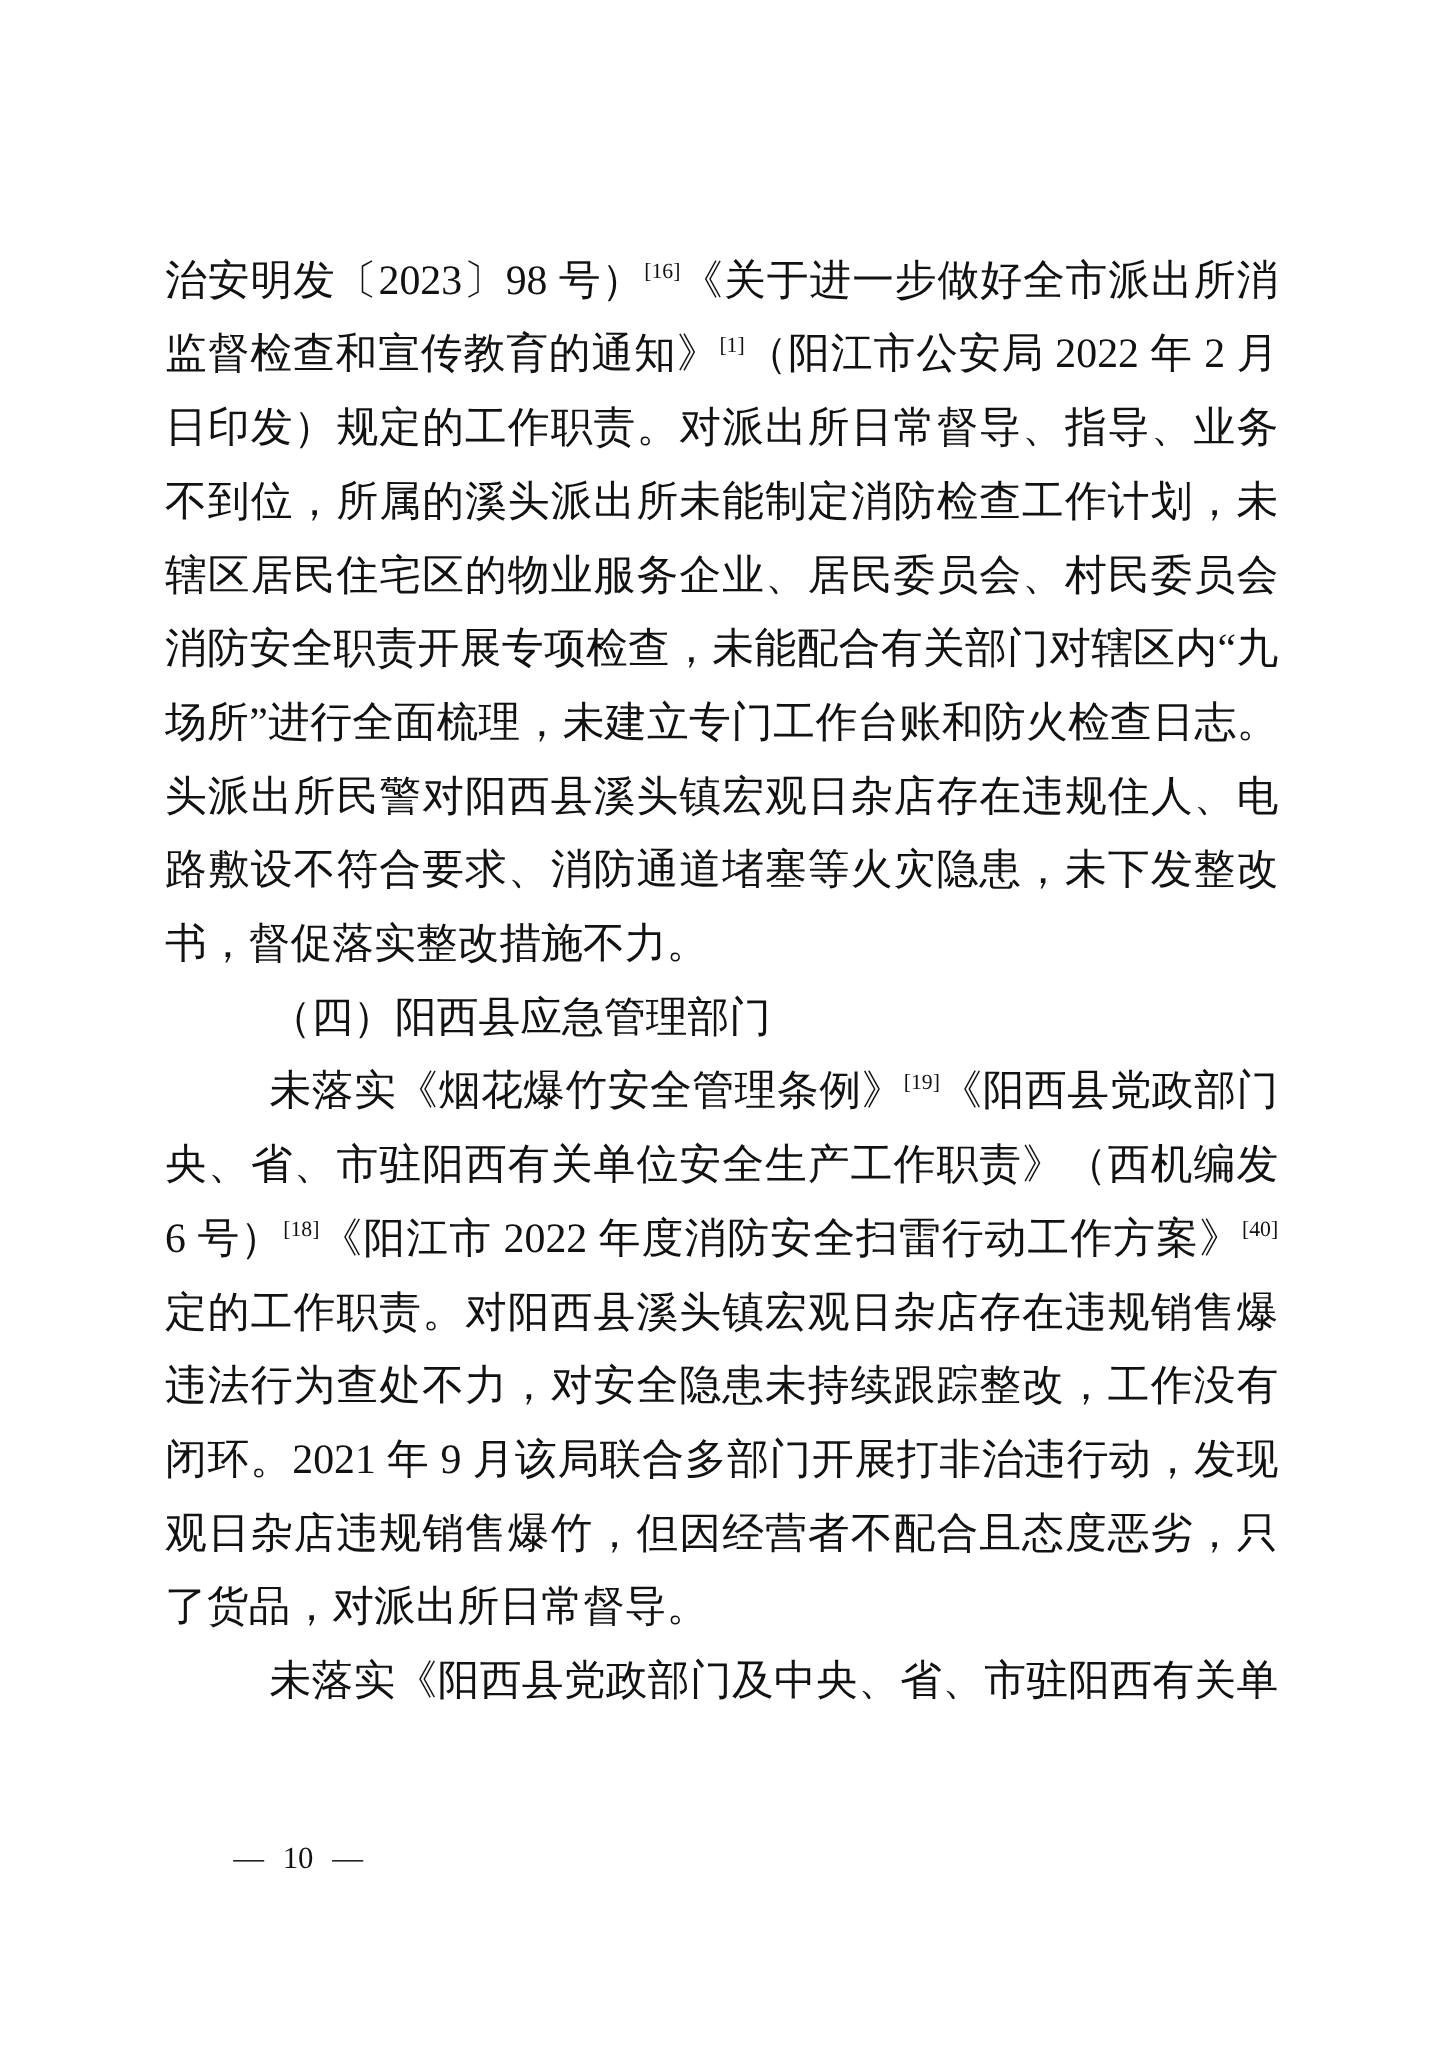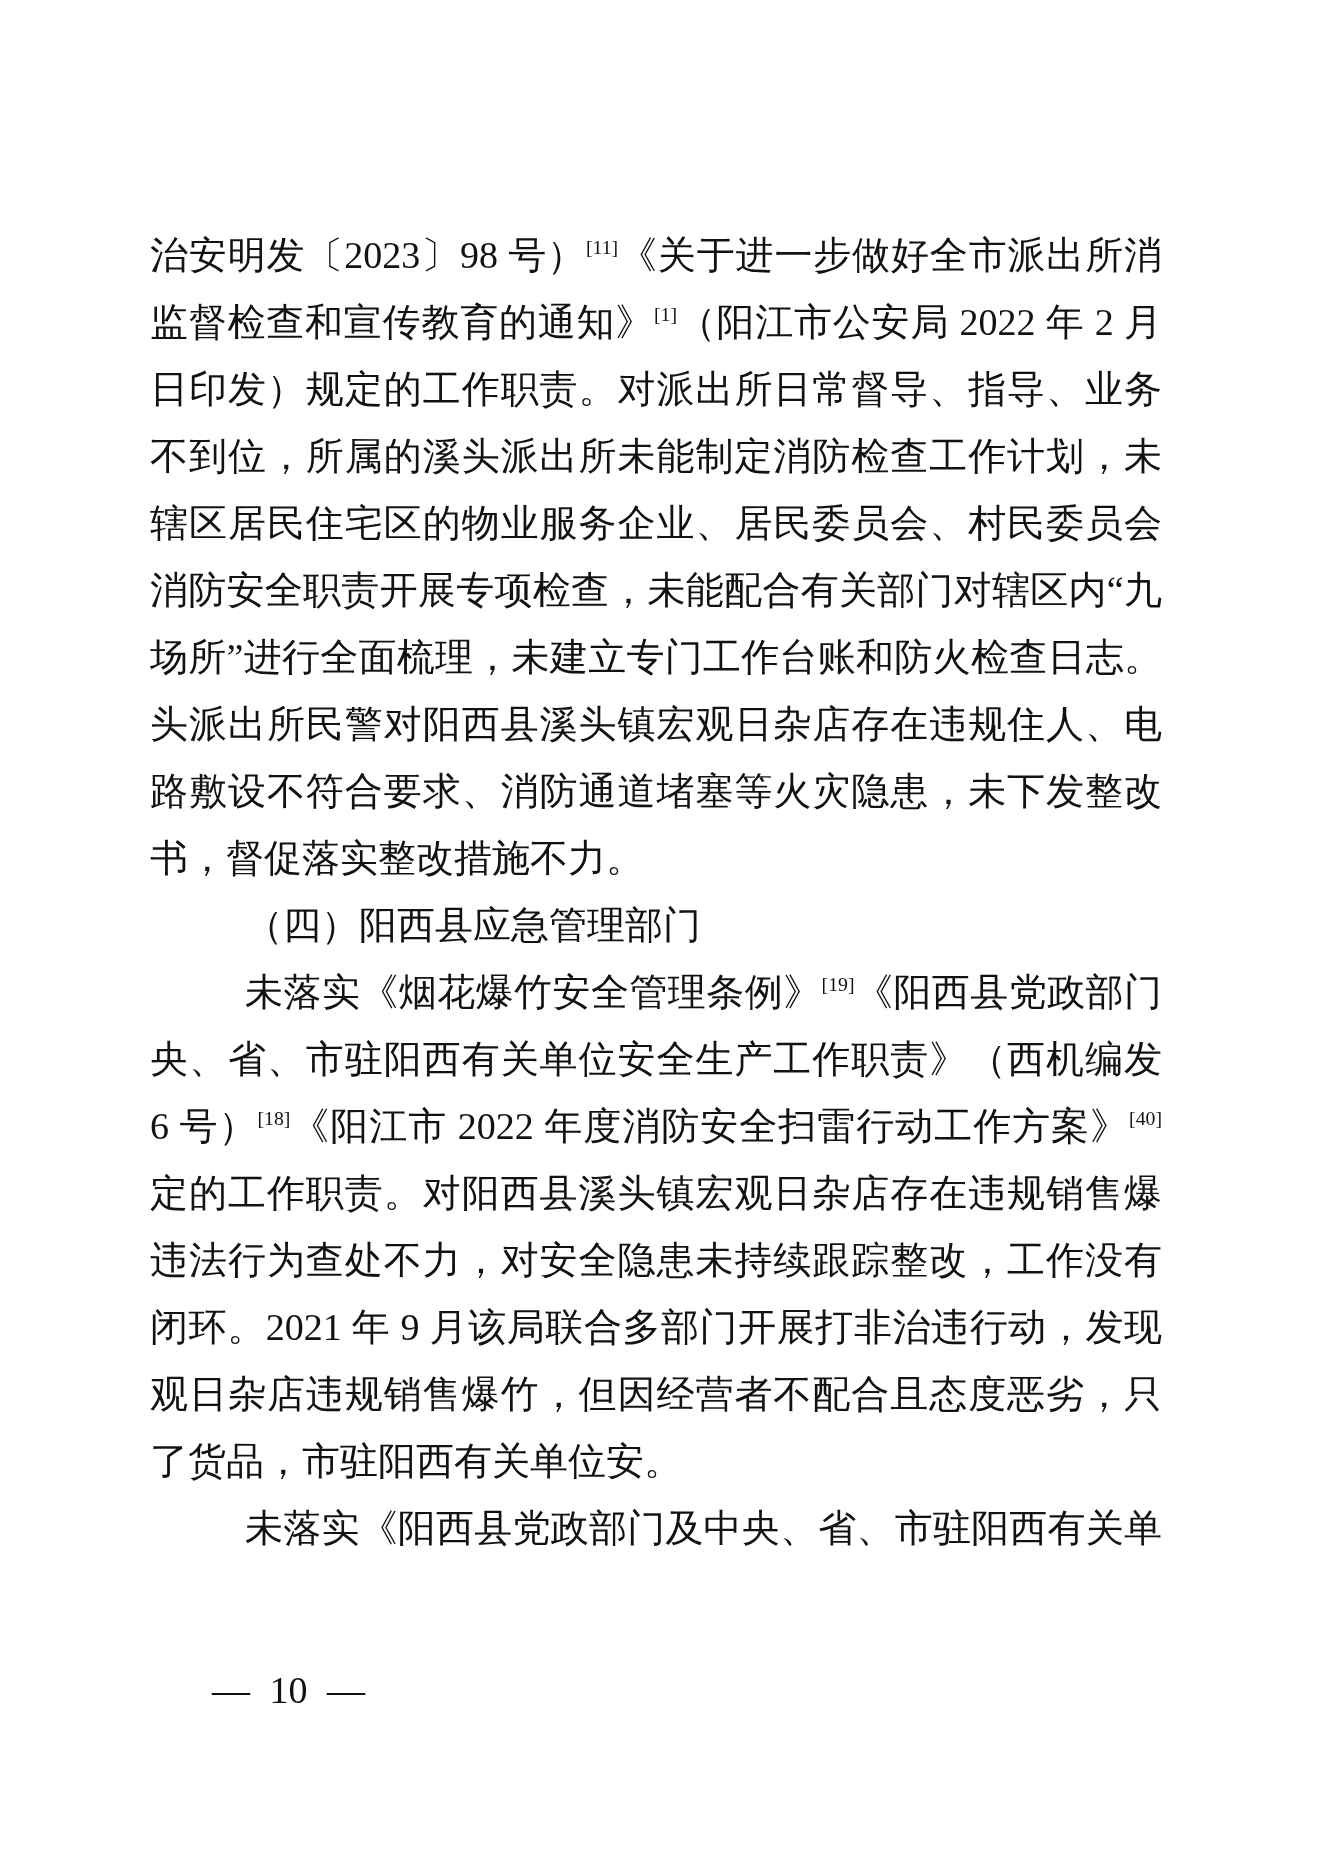--- a/index.html
+++ b/index.html
@@ -45,46 +45,46 @@
   .line sup {
     font-size: 0.52em;
     line-height: 0;
     vertical-align: 14px;
     letter-spacing: 0;
   }
   .page-footer {
     position: absolute;
     left: 212px;
     top: 1668px;
-    font-size: 38px;
+    font-size: 28px;
     line-height: 44px;
     color: #121212;
     word-spacing: 10px;
   }
 </style>
 </head>
 <body>
 
 <div class="page">
   <main class="doc">
-      <div class="line">治安明发〔2023〕98 号）<sup>[11]</sup>《关于进一步做好全市派出所消防</div>
+      <div class="line">治安明发〔2023〕98 号）<sup>[16]</sup>《关于进一步做好全市派出所消防</div>
       <div class="line">监督检查和宣传教育的通知》<sup>[1]</sup>（阳江市公安局 2022 年 2 月 28</div>
       <div class="line">日印发）规定的工作职责。对派出所日常督导、指导、业务培训</div>
       <div class="line">不到位，所属的溪头派出所未能制定消防检查工作计划，未能对</div>
       <div class="line">辖区居民住宅区的物业服务企业、居民委员会、村民委员会履行</div>
       <div class="line">消防安全职责开展专项检查，未能配合有关部门对辖区内“九小</div>
       <div class="line">场所”进行全面梳理，未建立专门工作台账和防火检查日志。溪</div>
       <div class="line">头派出所民警对阳西县溪头镇宏观日杂店存在违规住人、电气线</div>
       <div class="line">路敷设不符合要求、消防通道堵塞等火灾隐患，未下发整改通知</div>
       <div class="line lastline">书，督促落实整改措施不力。</div>
       <div class="line indent lastline heading">（四）阳西县应急管理部门</div>
       <div class="line indent">未落实《烟花爆竹安全管理条例》<sup>[19]</sup>《阳西县党政部门及中</div>
       <div class="line">央、省、市驻阳西有关单位安全生产工作职责》（西机编发〔2022〕</div>
       <div class="line">6 号）<sup>[18]</sup>《阳江市 2022 年度消防安全扫雷行动工作方案》<sup>[40]</sup>规</div>
       <div class="line">定的工作职责。对阳西县溪头镇宏观日杂店存在违规销售爆竹的</div>
       <div class="line">违法行为查处不力，对安全隐患未持续跟踪整改，工作没有形成</div>
       <div class="line">闭环。2021 年 9 月该局联合多部门开展打非治违行动，发现宏</div>
       <div class="line">观日杂店违规销售爆竹，但因经营者不配合且态度恶劣，只扣押</div>
-      <div class="line lastline">了货品，市驻阳西有关单位安。</div>
+      <div class="line lastline">了货品，对派出所日常督导。</div>
       <div class="line indent">未落实《阳西县党政部门及中央、省、市驻阳西有关单位安</div>
     </main>
   <footer class="page-footer">— 10 —</footer>
 </div>
 
 </body></html>

